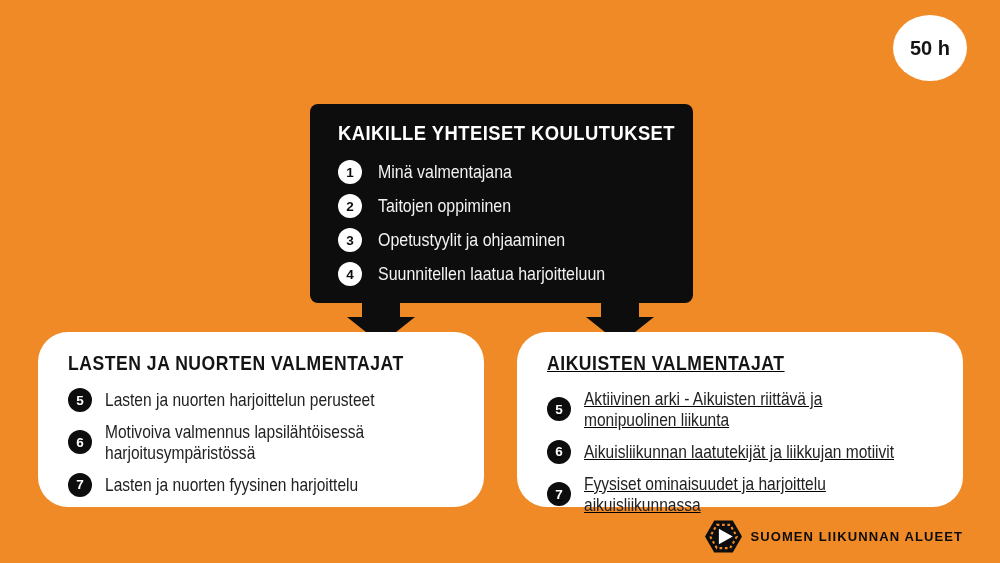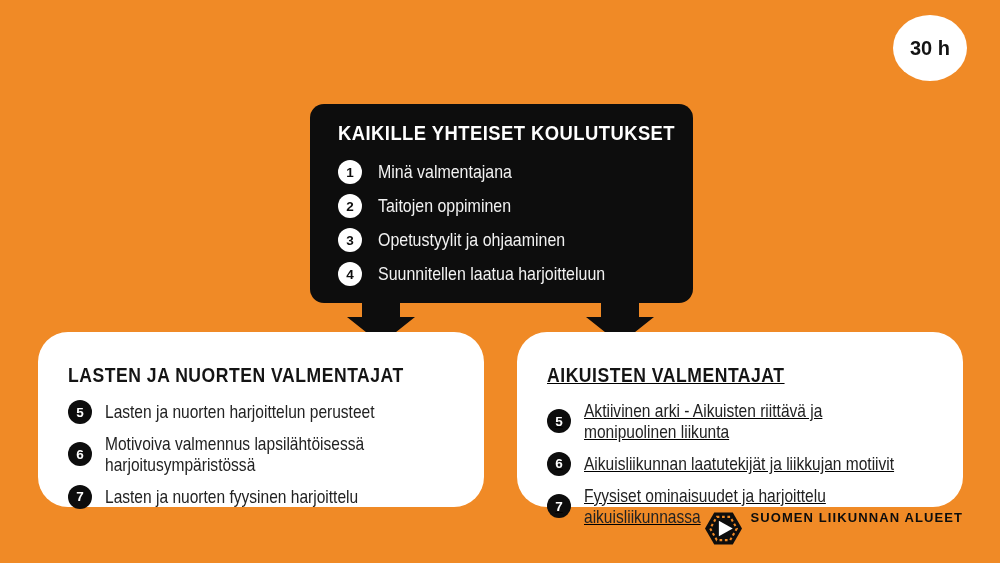--- a/index.html
+++ b/index.html
@@ -26,21 +26,21 @@
     position:absolute;left:893px;top:15px;
     width:74px;height:66px;border-radius:50%;
     background:#FFFFFF;
     display:flex;align-items:center;justify-content:center;
     font-size:20px;font-weight:bold;color:#141414;
   }
   
   .black-box{
     position:absolute;left:310px;top:104px;
     width:383px;height:199px;box-sizing:border-box;
-    background:#0D0D0D;border-radius:14px;
+    background:#0D0D0D;border-radius:8px;
     padding:18px 20px 0 28px;
   }
   .black-box h2{
     margin:0;font-size:20px;font-weight:bold;color:#FFFFFF;
     letter-spacing:0.5px;white-space:pre;
     transform:scaleX(0.92);transform-origin:0 50%;
   }
   .row{display:flex;align-items:center;margin-top:10px;}
   .black-box .row:first-of-type{margin-top:15px;}
   .num{
@@ -56,51 +56,51 @@
   .black-box .itm{color:#F2F2F2;}
   
   .arrow{position:absolute;top:300px;width:68px;height:44px;}
   .arrow.a-left{left:347px;}
   .arrow.a-right{left:586px;}
   
   .white-box{
     position:absolute;top:332px;
     width:446px;height:175px;box-sizing:border-box;
     background:#FFFFFF;border-radius:30px;
-    padding:32px 16px 0 30px;
+    padding:20px 16px 0 30px;
   }
   .white-box.wb-left{left:38px;}
   .white-box.wb-right{left:517px;text-decoration:underline;}
   .white-box h3{
     margin:0;font-size:19.5px;font-weight:bold;color:#141414;
     letter-spacing:0.6px;white-space:pre;
     transform:scaleX(0.9);transform-origin:0 50%;
   }
   .white-box .row{margin-top:9px;}
   .white-box .row:first-of-type{margin-top:13px;}
   .white-box .num{background:#0D0D0D;color:#FFFFFF;margin-right:13px;}
   .white-box .itm{color:#222222;font-size:18.5px;}
   
   .logo{
-    position:absolute;right:37px;bottom:16px;
-    display:flex;
+    position:absolute;right:37px;bottom:8px;
+    display:flex;align-items:center;
   }
   .logo-icon{width:37px;height:37px;margin-right:8px;}
   .logo-text{
     font-size:13px;font-weight:bold;color:#0D0D0D;
     letter-spacing:1.1px;white-space:pre;
   }
 </style>
 </head>
 <body>
 
 <div class="page">
 
   <div class="hours-badge">
-    <span>30 h</span>
+    <span>50 h</span>
   </div>
 
   <section class="black-box">
     <h2>KAIKILLE YHTEISET KOULUTUKSET</h2>
     <div class="row">
       <span class="num">1</span>
       <span class="itm">Minä valmentajana</span>
     </div>
     <div class="row">
       <span class="num">2</span>

